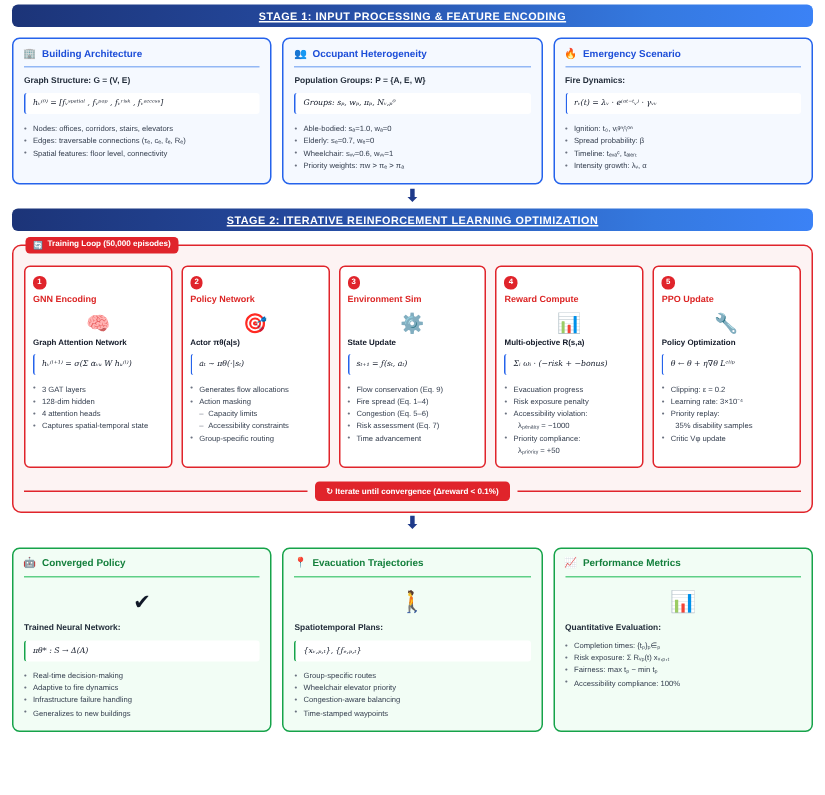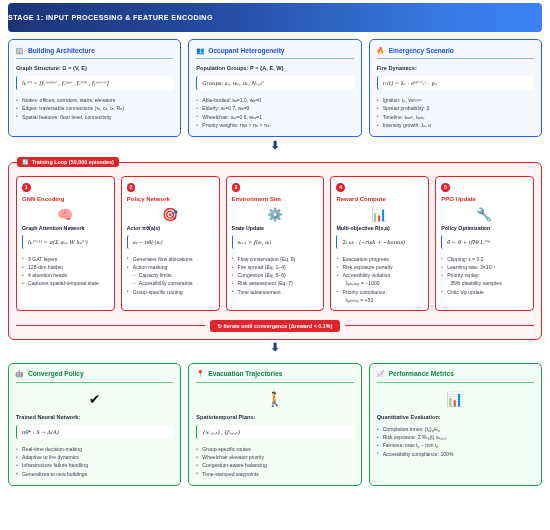--- a/index.html
+++ b/index.html
@@ -6,26 +6,26 @@
   html, body {
     width: 550px; height: 530px;
     background: #ffffff;
     font-family: "Liberation Sans", sans-serif;
     overflow: hidden;
   }
   .page { width: 550px; height: 530px; padding: 3px 8px 0 8px; }
 
   
   .stage-banner {
-    height: 29px;
+    height: 15px;
     border-radius: 4px;
     background: linear-gradient(90deg, #1c3478 0%, #24489c 35%, #3579e0 80%, #3b82f6 100%);
-    display: flex; align-items: center; 
+    display: flex; align-items: center; justify-content: center;
     color: #ffffff;
-    font-size: 7.2px; font-weight: bold; letter-spacing: .35px;
+    font-size: 7.2px; font-weight: bold; letter-spacing: .35px; text-decoration: underline;
   }
 
   
   .connector { height: 16px; display: flex; align-items: center; justify-content: center; }
   .connector .arrow { color: #1e3a8a; font-size: 11px; line-height: 1; font-weight: bold; }
 
   
   .card-row { display: flex; gap: 7px; }
   .card {
     flex: 1 1 0;
@@ -180,20 +180,23 @@
         <li>Intensity growth: λᵥ, α</li>
       </ul>
     </div>
 
   </div>
 
   <div class="connector">
     <span class="arrow">⬇</span>
   </div>
 
+  <div class="stage-banner">
+    <span>STAGE 2: ITERATIVE REINFORCEMENT LEARNING OPTIMIZATION</span>
+  </div>
 
   <div class="loop-box">
     <div class="loop-badge">
       <span>🔄</span>
       <span>Training Loop (50,000 episodes)</span>
     </div>
 
     <div class="steps">
 
       <div class="step">

